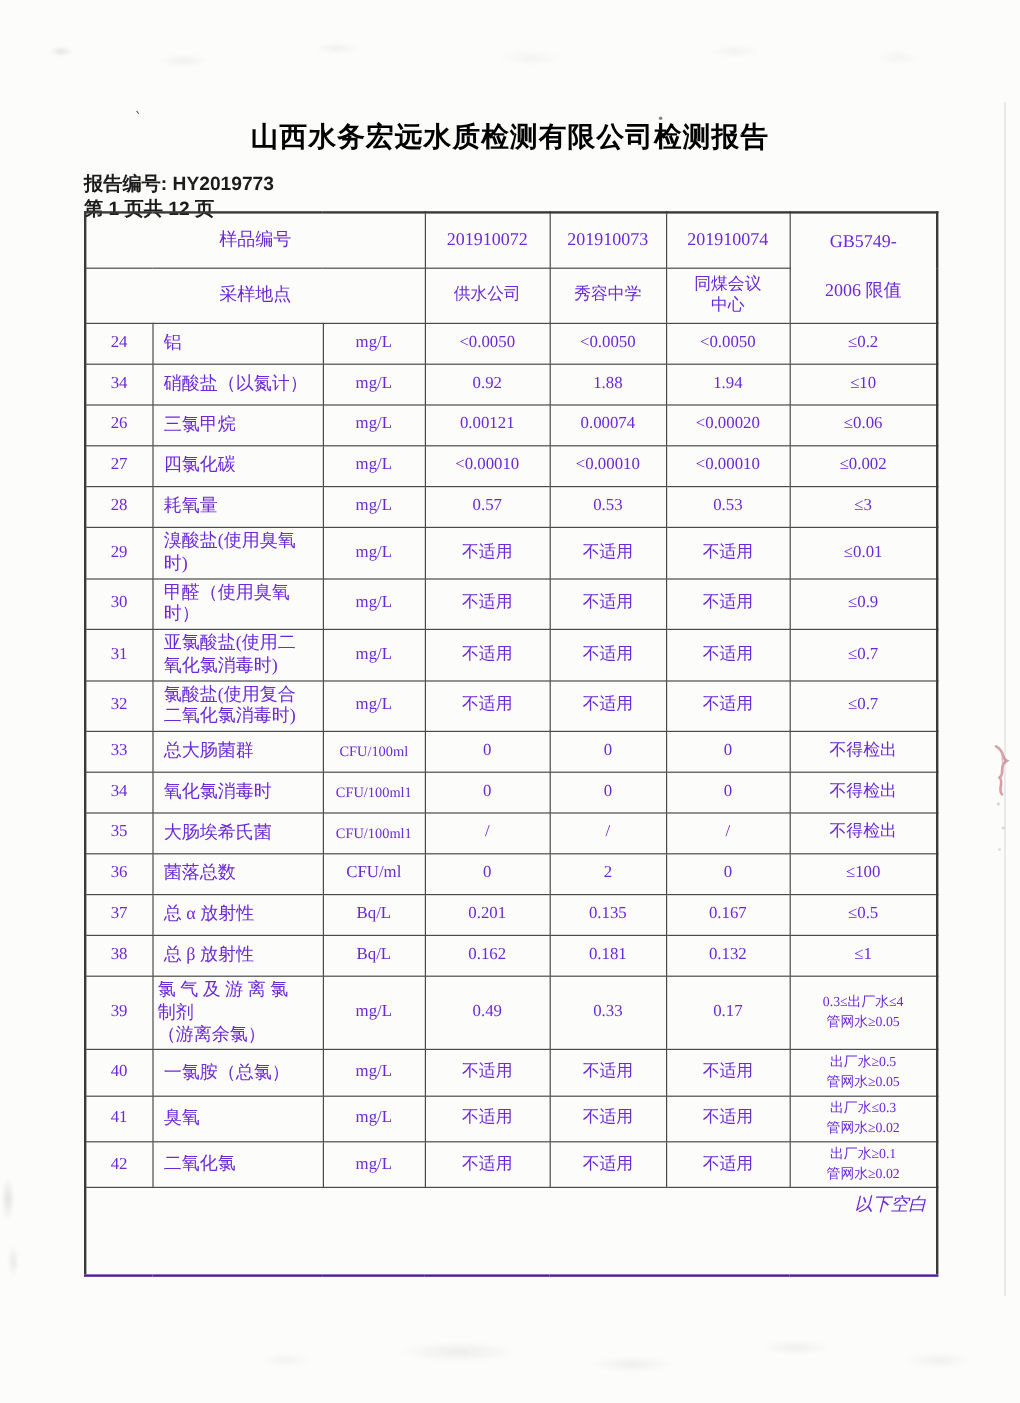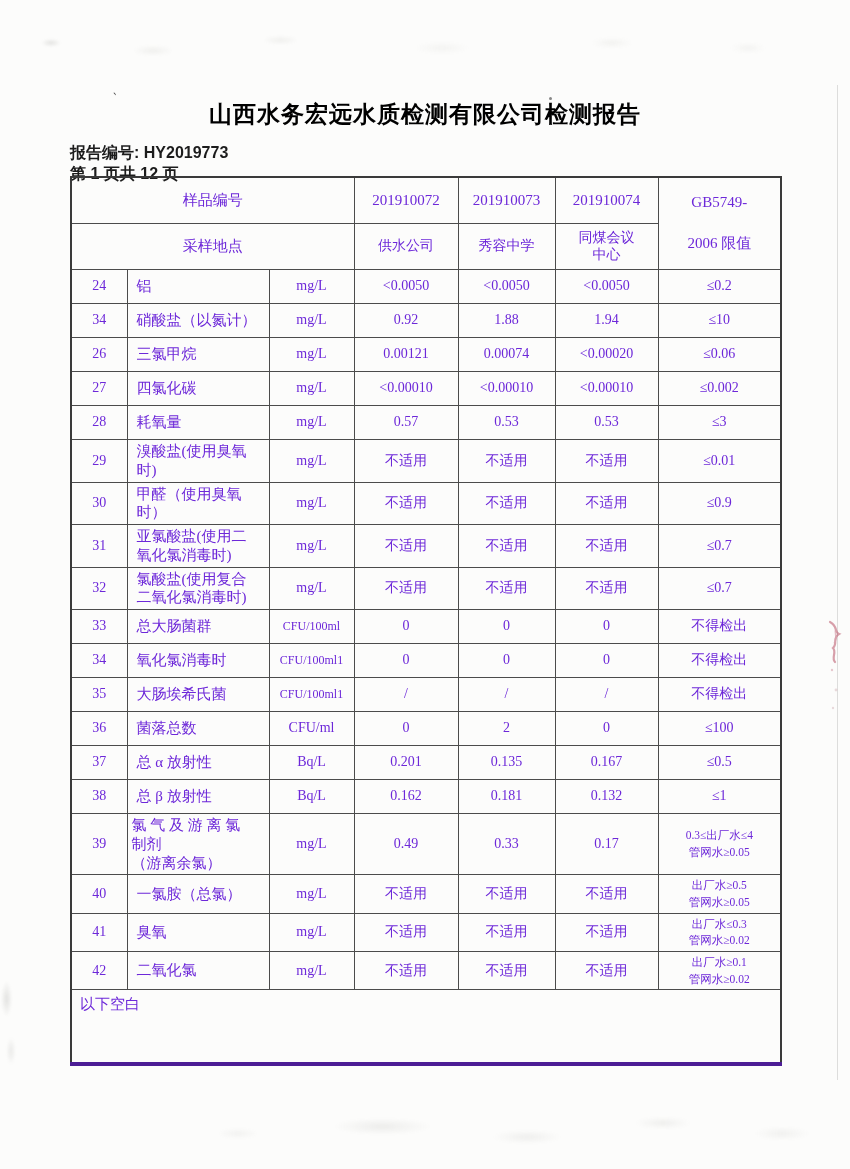--- a/index.html
+++ b/index.html
@@ -87,22 +87,22 @@
   tbody td.name{
     text-align:left;padding-left:9px;white-space:pre-line;font-size:15px;line-height:1.25;
   }
   tbody td.name.center{text-align:left;padding-left:4px;}
   tbody td.unit{font-size:14px;}
   tbody td.unit.sm{font-size:12px;}
   tbody td.limit{font-size:14px;}
   tbody td.limit.sm2{font-size:11.5px;white-space:pre-line;line-height:1.45;}
   tbody td.no{font-size:14px;}
   tfoot td.blank-note{
-    height:62px;text-align:left;vertical-align:top;
-    padding:5px 8px;font-size:15px;border-bottom:4px solid #4c1d95;
+    height:62px;text-align:right;vertical-align:top;
+    padding:5px 8px;font-size:15px;border-bottom:2px solid #4c1d95;font-style:italic;
   }
 </style>
 </head>
 <body>
 
 <div class="page">
 
   <div class="scan-top-band"></div>
   <div class="scan-bottom-smudge"></div>
   <div class="scan-left-edge"></div>

